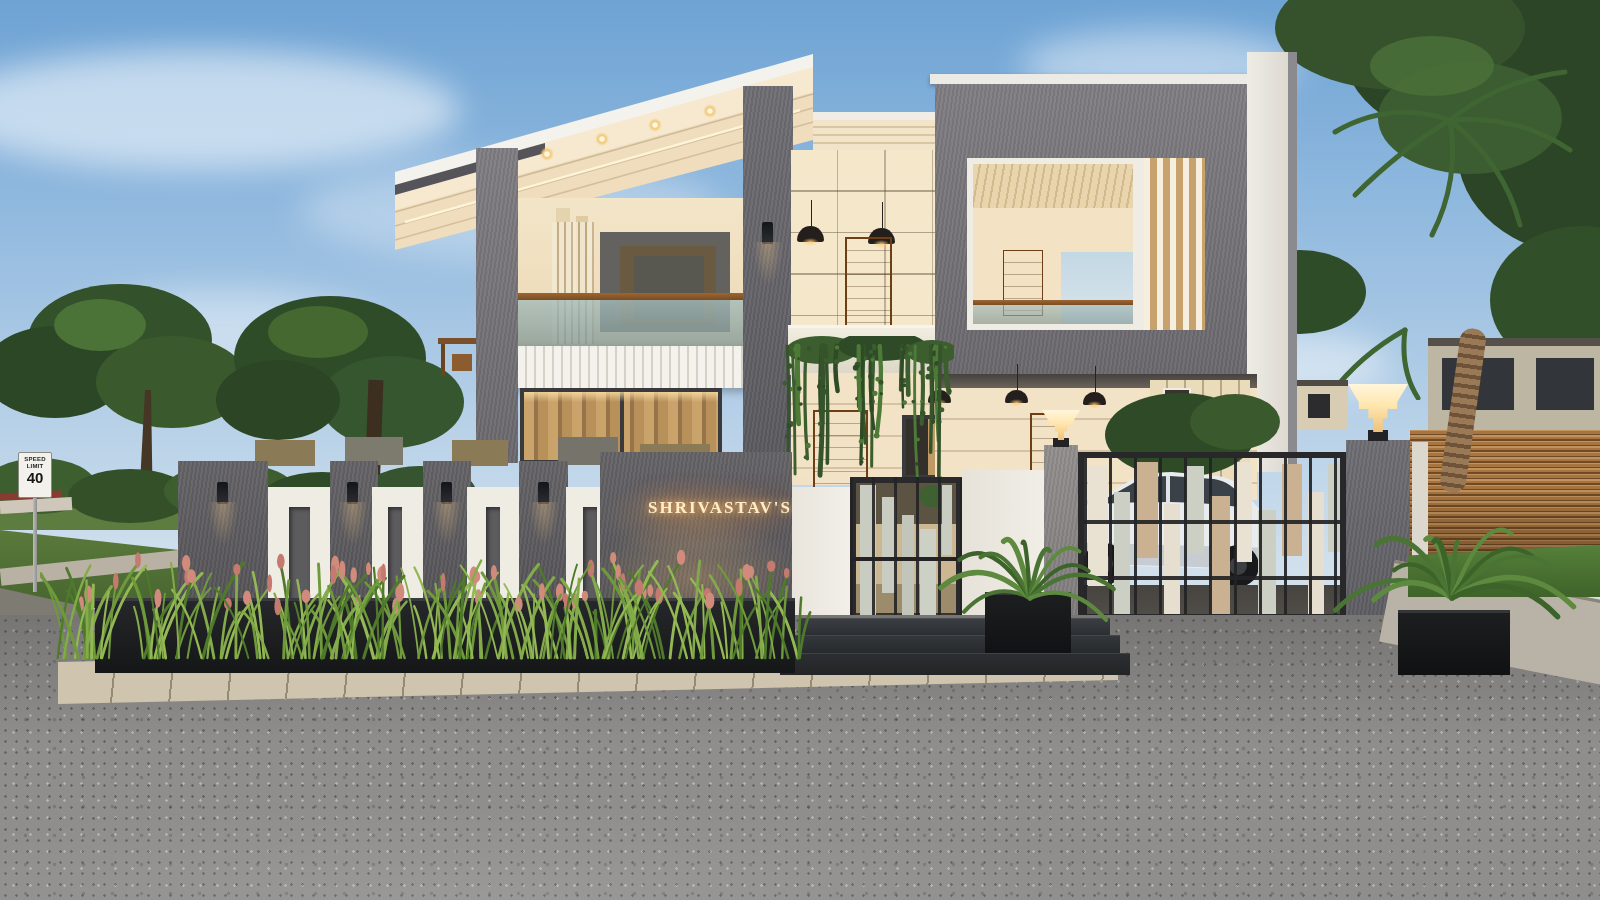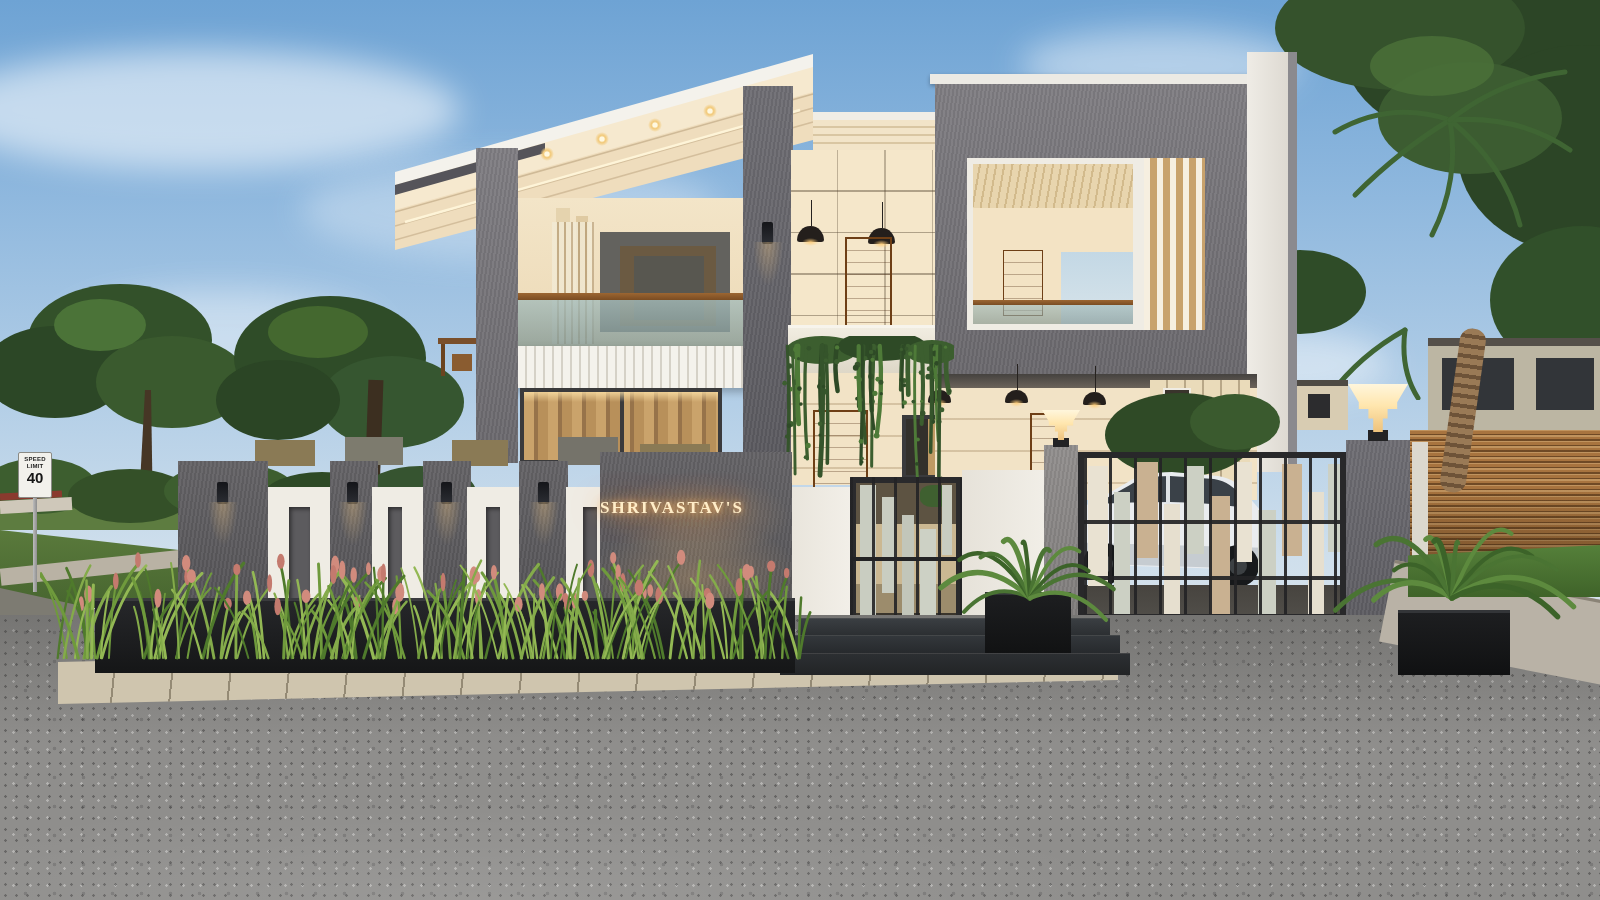--- a/index.html
+++ b/index.html
@@ -363,21 +363,21 @@
   <div class="abs stx g4" style="left:519px;top:461px;width:49px;height:190px;"></div>
   <div class="abs white" style="left:566px;top:487px;width:48px;height:164px;"></div>
   <div class="abs" style="left:583px;top:507px;width:14px;height:100px;background:#5c5b5e;box-shadow:inset 2px 2px 4px rgba(0,0,0,.5);"></div>
   <div class="abs sconce" style="left:217px;top:482px;"></div>
   <div class="abs sconce" style="left:347px;top:482px;"></div>
   <div class="abs sconce" style="left:441px;top:482px;"></div>
   <div class="abs sconce" style="left:538px;top:482px;"></div>
 
   <div class="abs stx g4" style="left:600px;top:452px;width:192px;height:202px;">
     <div class="abs" style="left:0;top:0;width:192px;height:202px;background:radial-gradient(ellipse 70% 30% at 50% 32%,rgba(255,195,115,.22),transparent 70%),radial-gradient(ellipse 75% 40% at 50% 62%,rgba(255,195,115,.25),transparent 72%);"></div>
-    <div class="abs np1" style="left:0;top:46px;width:192px;text-align:left;">SHRIVASTAV'S</div>
+    <div class="abs np1" style="left:0;top:46px;width:192px;text-align:right;">SHRIVASTAV'S</div>
   </div>
 
   <div class="abs" style="left:792px;top:487px;width:58px;height:165px;background:linear-gradient(90deg,#e9e5dc,#f2efe8);"></div>
   <div class="abs" style="left:850px;top:477px;width:112px;height:170px;background:#2a2a2c;border-radius:2px;">
     <div class="abs" style="left:6px;top:6px;width:100px;height:158px;background:linear-gradient(180deg,#5d5342 0 26%,#cbb892 26% 64%,#9c8c6c 64% 82%,#3a352c 82%);"></div>
     <div class="abs" style="left:70px;top:8px;width:30px;height:22px;background:#3f6030;border-radius:40%;"></div>
     <div class="abs" style="left:10px;top:8px;width:16px;height:148px;background:#c9cdc1;"></div>
     <div class="abs" style="left:32px;top:20px;width:14px;height:96px;background:#c9cdc1;"></div>
     <div class="abs" style="left:52px;top:38px;width:12px;height:120px;background:#c2c6ba;"></div>
     <div class="abs" style="left:70px;top:52px;width:16px;height:104px;background:#cdd1c5;"></div>

